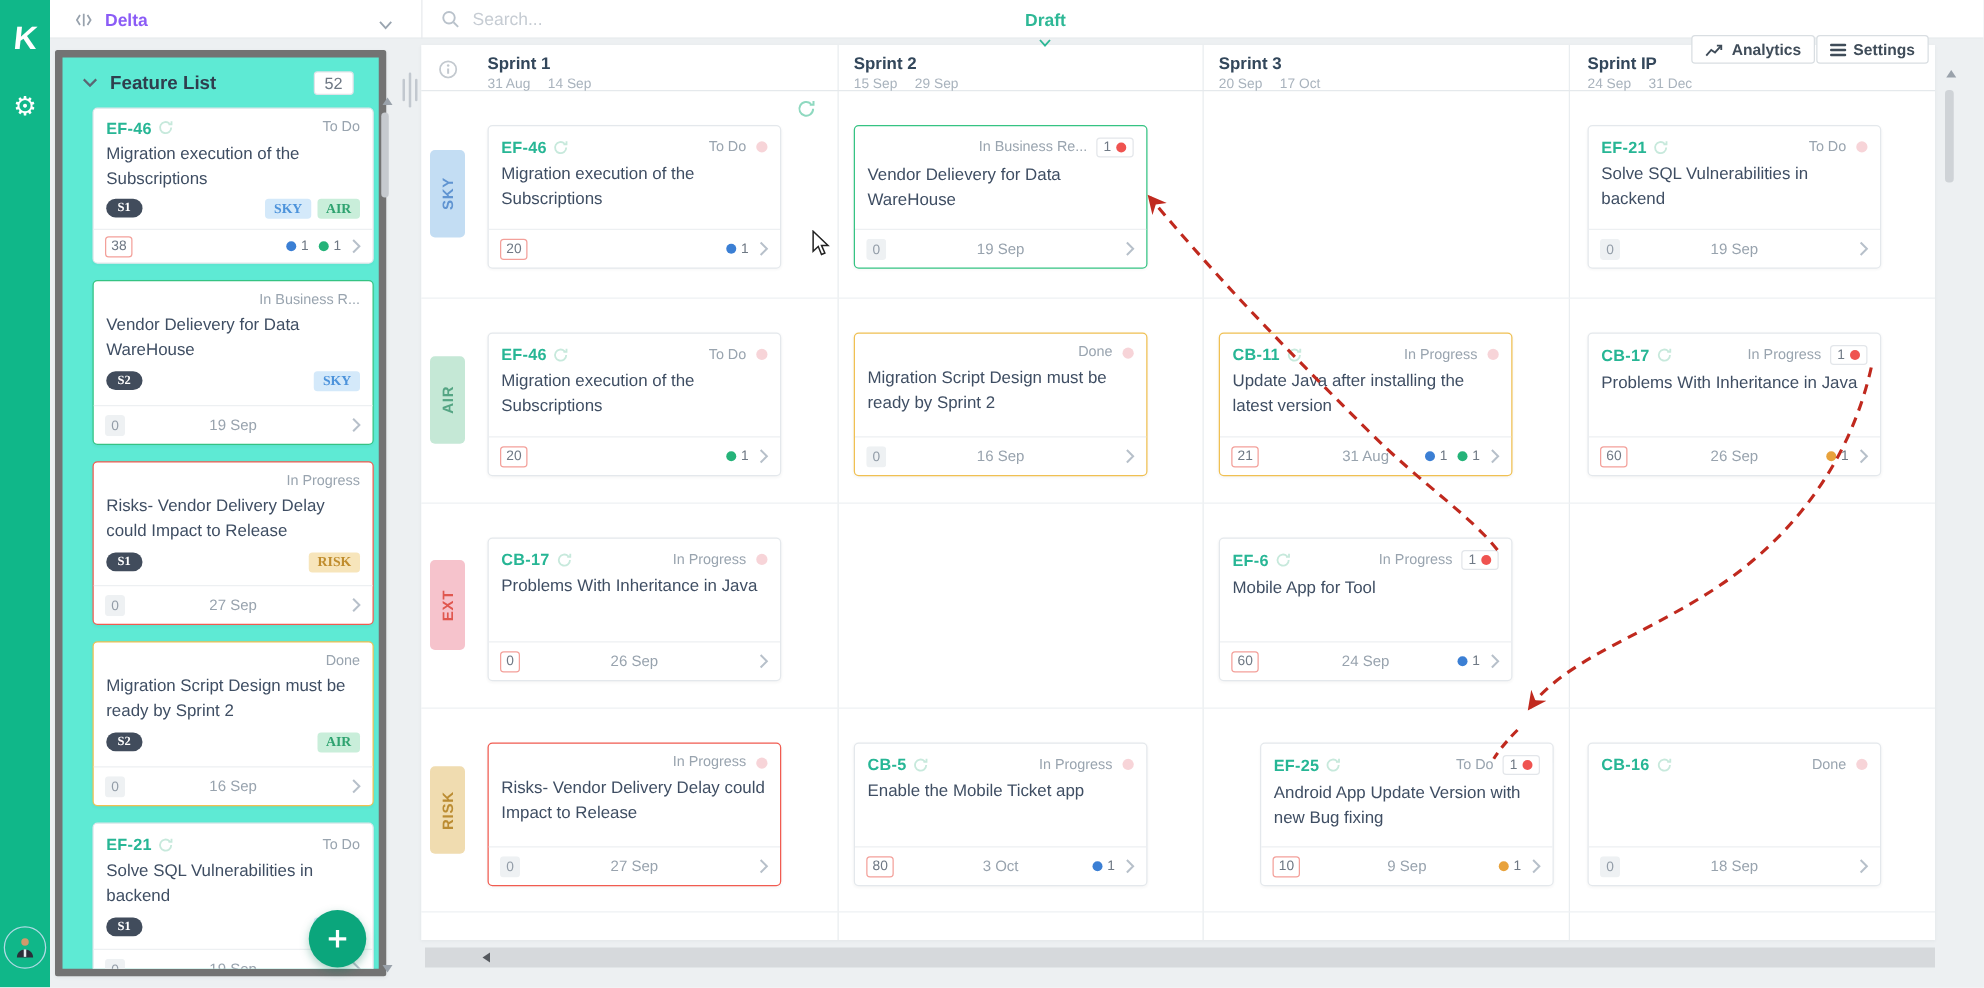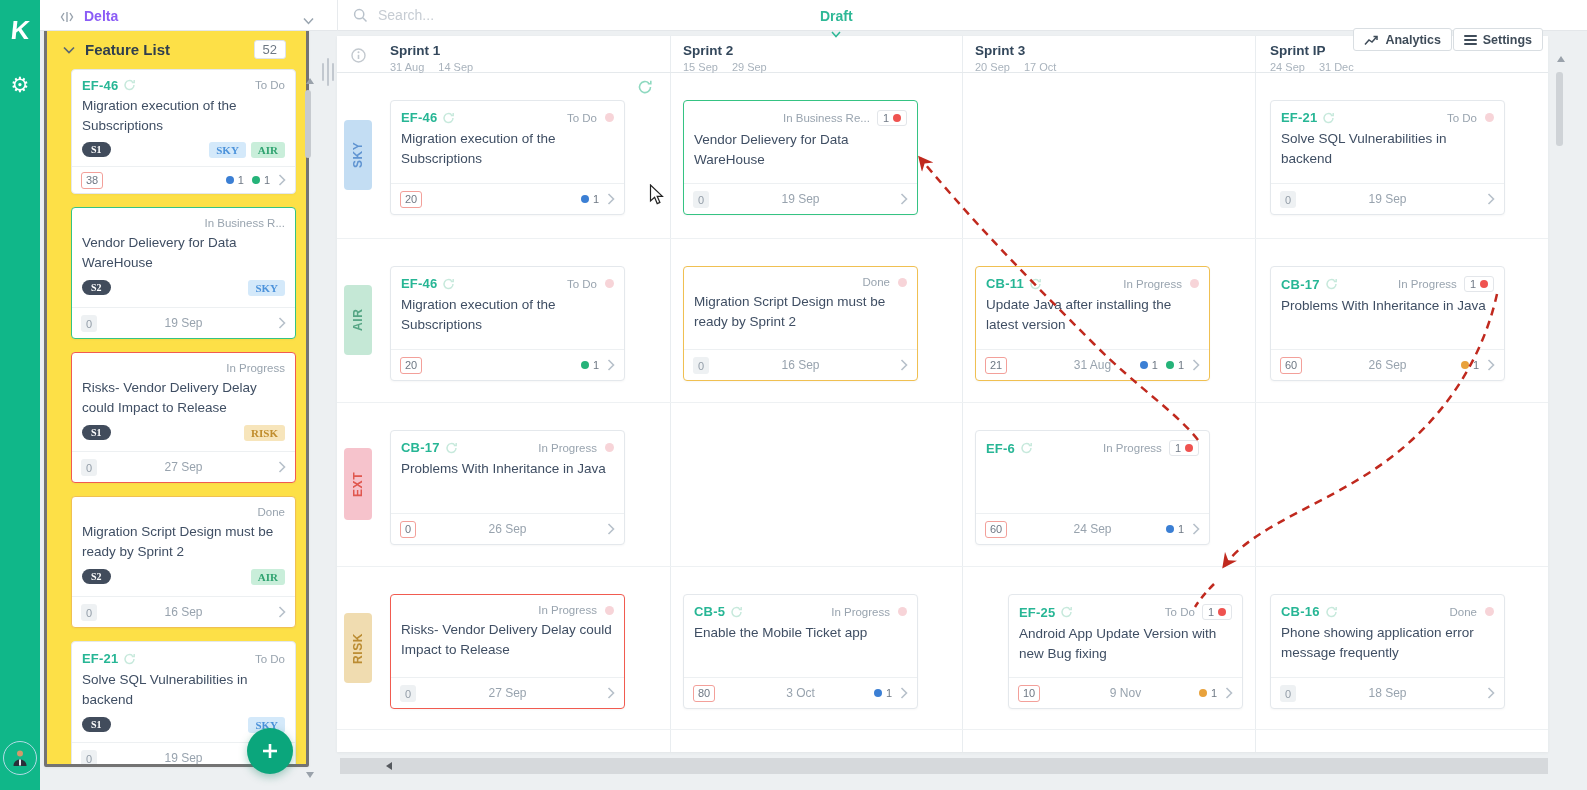--- a/index.html
+++ b/index.html
@@ -29,22 +29,22 @@
   .tb-mode{position:absolute;left:780px;top:8px;display:flex;align-items:center;gap:7px;cursor:pointer;
            font-size:14px;font-weight:600;color:#2eb896;flex-direction:column;}
   .tb-btn{position:absolute;top:4px;height:23px;display:flex;align-items:center;gap:6px;padding:0 10px;
           border:1px solid #d9dee2;border-radius:3px;background:#fff;font-size:12.5px;font-weight:600;color:#3f4c59;cursor:pointer;margin-top:24px;}
   .tb-analytics{right:135px;}
   .tb-settings{right:44px;}
   .hamb{display:inline-block;width:13px;}
   .hamb i{display:block;height:2px;background:#3f4c59;margin:2px 0;border-radius:1px;}
 
   
-  .sidebar{position:absolute;left:44px;top:26px;width:265px;height:741px;background:#fde047;
-           border:3px solid #737373;border-radius:2px;box-shadow:0 1px 3px rgba(40,50,60,.05);overflow:hidden;z-index:10;}
+  .sidebar{position:absolute;left:44px;top:40px;width:265px;height:741px;background:#5eead4;
+           border:6px solid #737373;border-radius:2px;box-shadow:0 1px 3px rgba(40,50,60,.05);overflow:hidden;z-index:10;}
   .side-head{position:absolute;left:0;top:0;width:100%;height:40px;display:flex;align-items:center;padding:0 20px 0 16px;}
   .side-head .chev{color:#5a6673;margin-right:10px;}
   .side-title{font-size:15px;font-weight:700;color:#2f3e4e;}
   .side-count{margin-left:auto;border:1px solid #dfe3e8;border-radius:3px;padding:1px 8px;
               font-size:13px;color:#6e7884;background:#fff;}
   .side-cards{position:absolute;left:24px;top:40px;width:225px;}
 
   
   .sscroll-up{position:absolute;left:306px;top:78px;width:0;height:0;border-left:4px solid transparent;
               border-right:4px solid transparent;border-bottom:6px solid #9aa2ab;z-index:12;}
@@ -653,20 +653,21 @@
               <path d="M13.8 0.8 v3 h-3" fill="none" stroke="currentColor" stroke-width="1.8"></path>
             </svg>
       </span>
       <span class="status">In Progress</span>
       <span class="abadge">
             <span class="badge-n">1</span>
             <i></i>
           </span>
 
     </div>
+    <div class="card-title">Mobile App for Tool</div>
 
     <div class="card-foot">
       <span class="count red">60</span>
       <span class="fdate">24 Sep</span>
       <span class="foot-right">
         <span class="fdot">
               <i class="dot-blue"></i>
               <span>1</span>
             </span>
             <span class="fchev">
@@ -742,21 +743,21 @@
       <span class="abadge">
             <span class="badge-n">1</span>
             <i></i>
           </span>
 
     </div>
     <div class="card-title">Android App Update Version with new Bug fixing</div>
 
     <div class="card-foot">
       <span class="count red">10</span>
-      <span class="fdate">9 Nov</span>
+      <span class="fdate">9 Sep</span>
       <span class="foot-right">
         <span class="fdot">
               <i class="dot-orange"></i>
               <span>1</span>
             </span>
             <span class="fchev">
           <svg width="8" height="12" viewBox="0 0 8 12">
                 <path d="M1.5 1 L6.5 6 L1.5 11" fill="none" stroke="#b7c0ca" stroke-width="1.6"></path>
               </svg>
         </span>
@@ -769,21 +770,20 @@
       <span class="sync">
         <svg width="13" height="12" viewBox="0 0 16 14">
               <path d="M13.5 7a5.5 5.5 0 1 1-1.7-3.9" fill="none" stroke="currentColor" stroke-width="1.8"></path>
               <path d="M13.8 0.8 v3 h-3" fill="none" stroke="currentColor" stroke-width="1.8"></path>
             </svg>
       </span>
       <span class="status">Done</span>
 
       <span class="pinkdot"></span>
     </div>
-    <div class="card-title">Phone showing application error message frequently</div>
 
     <div class="card-foot">
       <span class="count gray">0</span>
       <span class="fdate">18 Sep</span>
       <span class="foot-right">
         <span class="fchev">
           <svg width="8" height="12" viewBox="0 0 8 12">
                 <path d="M1.5 1 L6.5 6 L1.5 11" fill="none" stroke="#b7c0ca" stroke-width="1.6"></path>
               </svg>
         </span>

